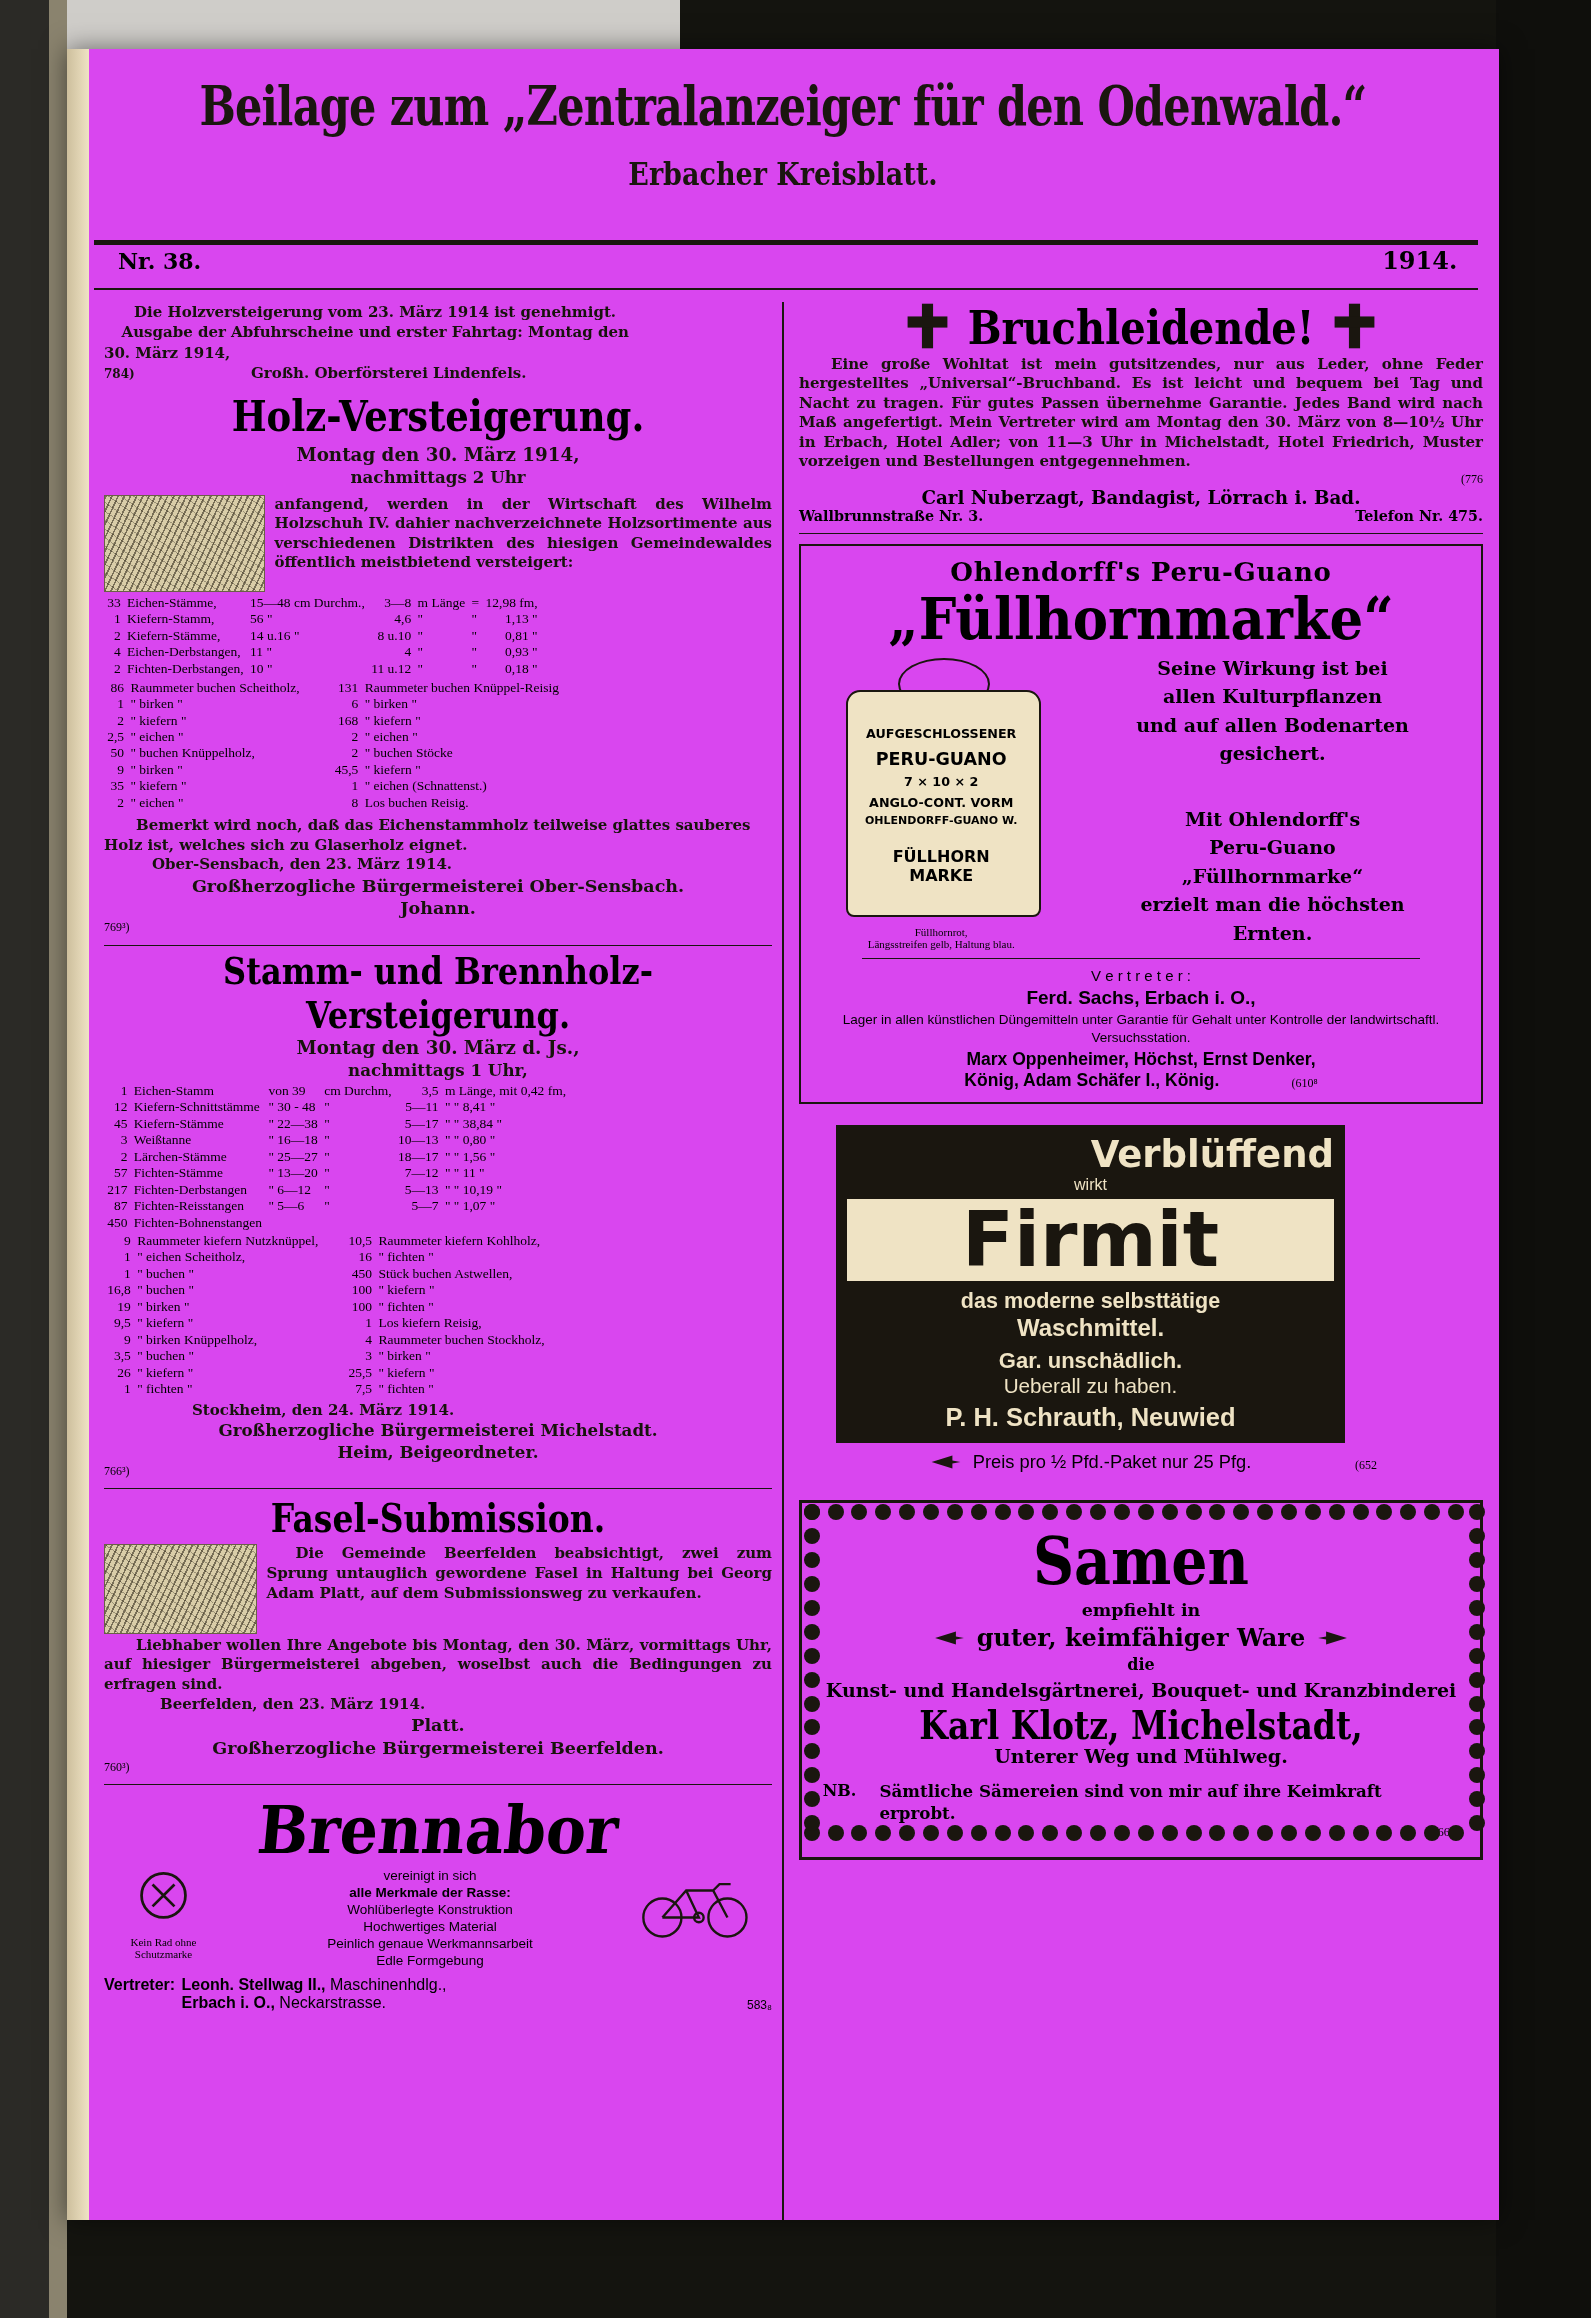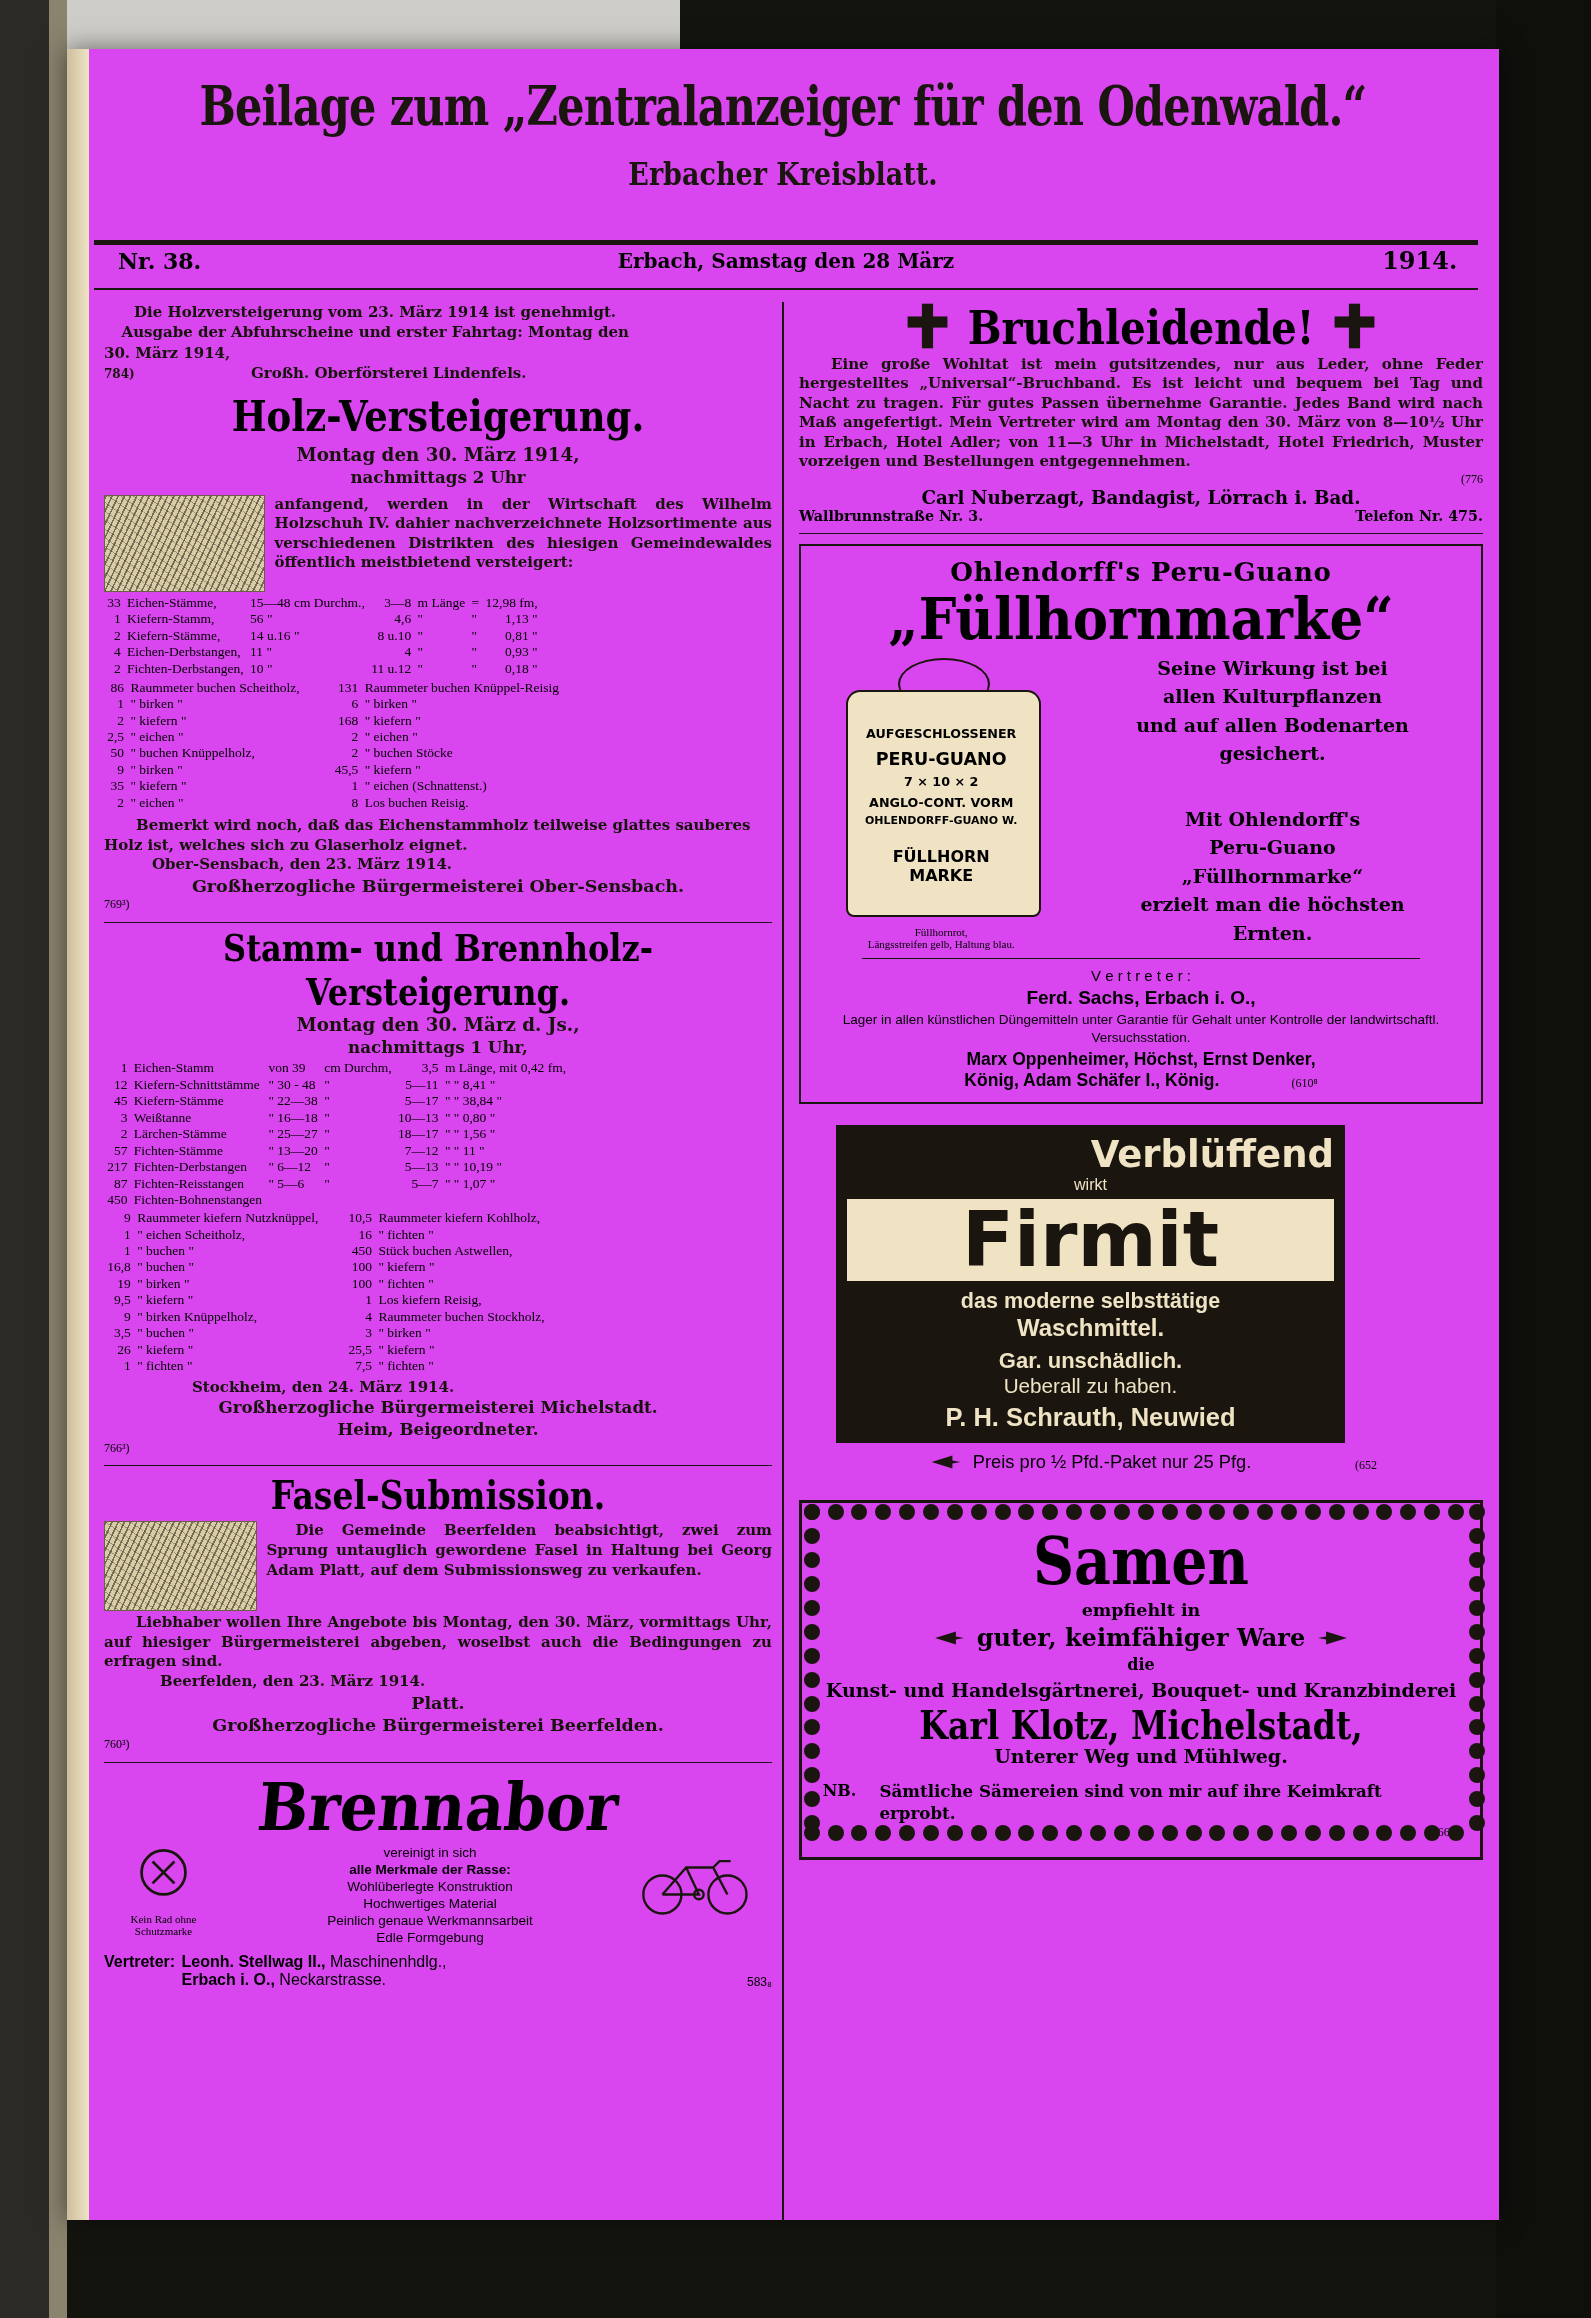--- a/index.html
+++ b/index.html
@@ -93,21 +93,20 @@
 
 <div class="sheet">
 
   <div class="masthead">
     <div class="mh-title">Beilage zum „Zentralanzeiger für den Odenwald.“</div>
     <div class="mh-sub">Erbacher Kreisblatt.</div>
   </div>
   <div class="rule-thick"></div>
   <div class="issue-row">
     <div class="issue-left">Nr. 38.</div>
-    <div class="issue-mid">Erbach, Samstag den 28 März</div>
     <div class="issue-right">1914.</div>
   </div>
   <div class="rule-thin"></div>
 
   <div class="vrule"></div>
 
   <div class="col-left">
 
     <div class="t frak" style="line-height:1.35;">
       <div style="text-indent:30px;">Die Holzversteigerung vom 23. März 1914 ist genehmigt.</div>
@@ -227,20 +226,21 @@
         <td>"   eichen       "</td>
         <td class="num">8</td>
         <td>Los buchen Reisig.</td>
       </tr>
     </tbody>
       </table>
 
     <div class="t frak" style="margin-top:4.8px;text-indent:32px;line-height:1.3;">Bemerkt wird noch, daß das Eichenstammholz teilweise glattes sauberes Holz ist, welches sich zu Glaserholz eignet.</div>
     <div class="t frak" style="margin-left:48px;">Ober-Sensbach, den 23. März 1914.</div>
     <div class="ctr t frak" style="font-size:17.5px;">Großherzogliche Bürgermeisterei Ober-Sensbach.</div>
+    <div class="ctr t frak b" style="font-size:17.5px;">Johann.</div>
     <div class="ref">769³)</div>
     <hr class="hr-full">
 
     <div class="hdl" style="font-size:32px;margin:1.6px 0 4.8px;">Stamm- und Brennholz-Versteigerung.</div>
     <div class="ctr t frak b" style="font-size:18.3px;">Montag den 30. März d. Js.,</div>
     <div class="ctr t frak b" style="font-size:16.7px;">nachmittags 1 Uhr,</div>
 
 
     <table class="lots" style="margin-top:1.6px;">
       <tbody>

